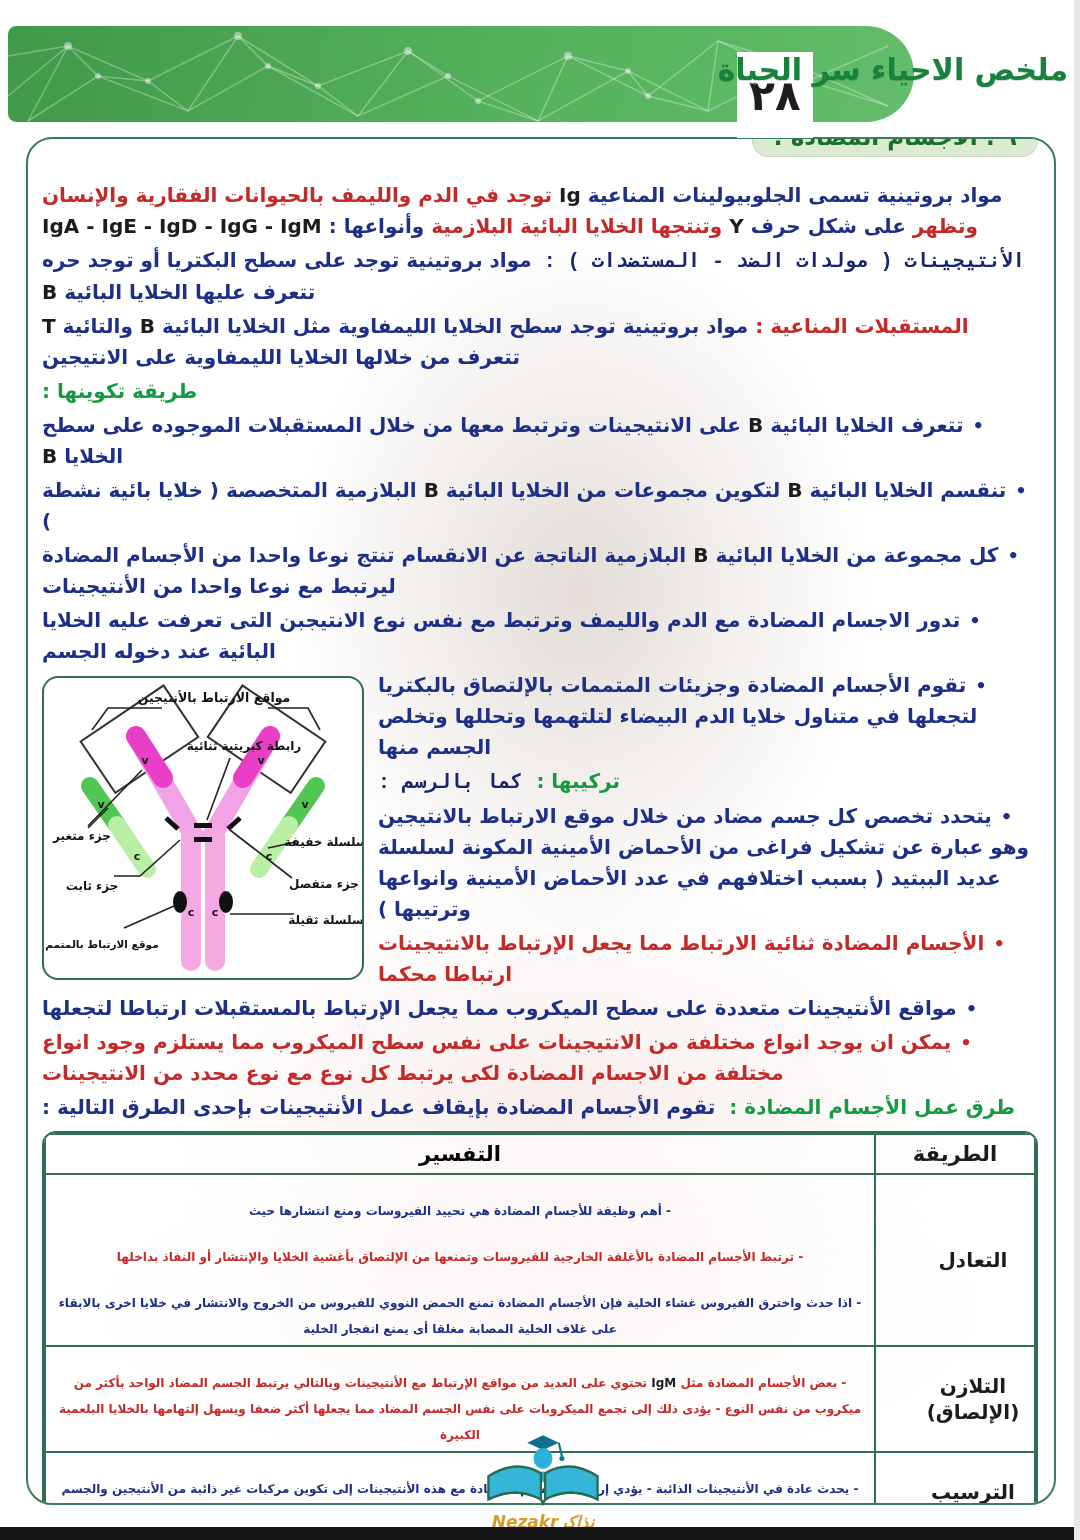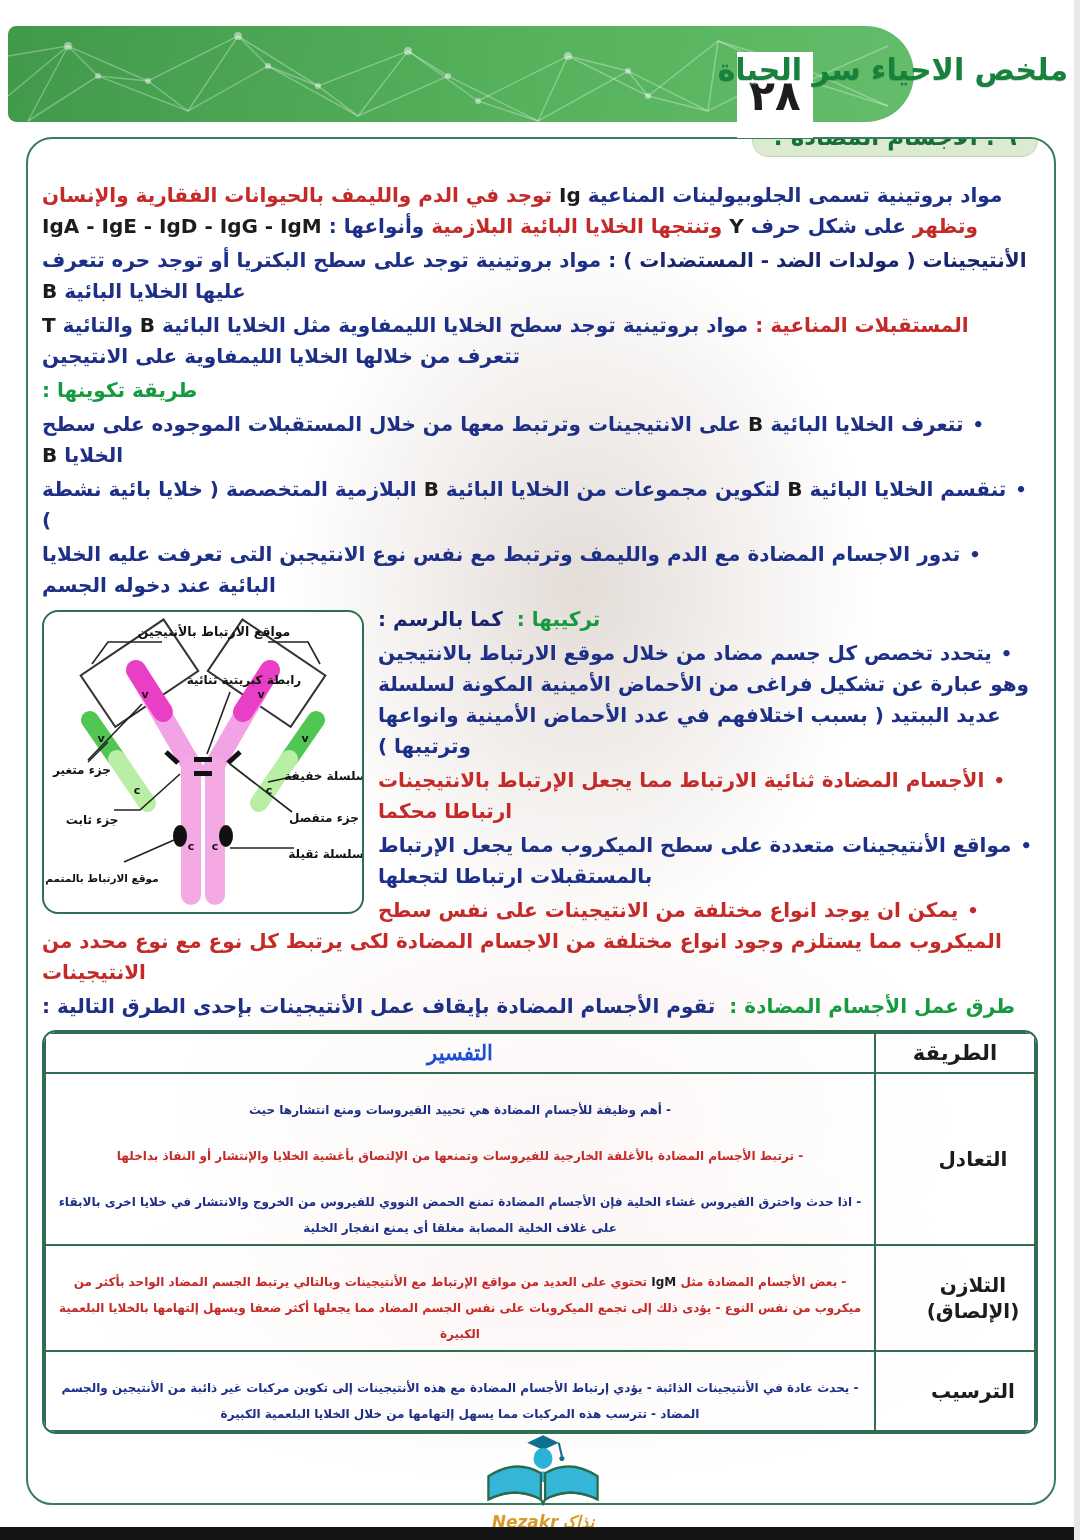--- a/index.html
+++ b/index.html
@@ -29,37 +29,37 @@
     text-shadow:0 1px 0 rgba(0,0,0,.15);}
   
   .content{position:absolute;left:26px;top:137px;width:1030px;height:1368px;z-index:1;
     border:2px solid #3a7d5c;border-radius:26px;box-sizing:border-box;
     padding:38px 16px 8px 14px;background:transparent;overflow:hidden;}
   .badge{position:absolute;top:-22px;right:16px;z-index:2;
     background:#dcead1;border:1px solid #c4d8b8;border-radius:16px;
     padding:6px 20px;color:#176f35;font-size:23px;}
   
   .para{margin:3px 0;font-size:20px;line-height:31px;text-align:left;color:#1d2f86;}
-  .c-blue{color:#1d2f86;} .c-navy{color:#18246e;} .c-red{color:#c32a28;}
+  .c-blue{color:#1d2f86;} .c-navy{color:#18246e;font-family:Liberation Mono, monospace;} .c-red{color:#c32a28;}
   .c-green{color:#169a3f;} .c-black{color:#1c1c1c;}
   .bullet{padding-right:4px;}
   .bdot{margin-left:9px;font-size:18px;}
   .heading-inline .sep{display:inline-block;width:14px;}
   
   figure.diagram{float:left;width:322px;height:304px;margin:6px 14px 4px 0;
     border:2px solid #2f6e50;border-radius:16px;background:#fff;position:relative;z-index:2;box-sizing:border-box;}
   figure.diagram svg{width:100%;height:100%;}
   figure.diagram text{font-family:"DejaVu Sans",sans-serif;font-weight:bold;fill:#111;}
   
   .tablewrap{clear:both;margin-top:8px;border:2px solid #2f6e50;border-radius:14px;
     overflow:hidden;background:rgba(255,255,255,.55);}
   table{width:100%;border-collapse:collapse;}
   th,td{border:2px solid #2f6e50;padding:3px 8px;}
   thead th{height:32px;font-size:21px;}
-  th.ecol{color:#1d4ed8;font-family:Liberation Serif, serif;}
+  th.ecol{color:#000000;}
   th.mcol{color:#1c1c1c;}
   .mcol{width:106px;text-align:center;margin-left:8px;}
   td.mcol{color:#1c1c1c;font-size:20px;line-height:26px;padding-left:44px;}
   td.exp{text-align:center;}
   .tline{font-size:12px;line-height:26px;margin-top:20px;}
   .clearb{clear:both;}
   
   .watermark{position:absolute;left:468px;top:1428px;width:150px;z-index:5;text-align:center;}
   .wm-text{font-size:17px;font-style:italic;color:#d79a2b;direction:ltr;margin-top:-4px;
     text-shadow:0 0 2px rgba(255,255,255,.8);}
@@ -107,20 +107,21 @@
     <div class="badge">٦ : الأجسام المضادة :</div>
 
     <p class="para"><span class="c-blue">مواد بروتينية تسمى الجلوبيولينات المناعية </span><span class="c-black">Ig</span><span class="c-red"> توجد في الدم والليمف بالحيوانات الفقارية والإنسان وتظهر </span><span class="c-blue">على شكل حرف </span><span class="c-black">Y</span><span class="c-red"> وتنتجها الخلايا البائية البلازمية </span><span class="c-blue">وأنواعها : </span><span class="c-black">IgA - IgE - IgD - IgG - IgM</span></p>
     <p class="para"><span class="c-navy">الأنتيجينات ( مولدات الضد - المستضدات ) : </span><span class="c-blue">مواد بروتينية توجد على سطح البكتريا أو توجد حره تتعرف عليها الخلايا البائية </span><span class="c-black">B</span></p>
     <p class="para"><span class="c-red">المستقبلات المناعية : </span><span class="c-blue">مواد بروتينية توجد سطح الخلايا الليمفاوية مثل الخلايا البائية </span><span class="c-black">B</span><span class="c-blue"> والتائية </span><span class="c-black">T</span><span class="c-blue"> تتعرف من خلالها الخلايا الليمفاوية على الانتيجين</span></p>
 
     <p class="para c-green">طريقة تكوينها :</p>
 
     <p class="para bullet"><span class="bdot c-blue">•</span><span><span class="c-blue">تتعرف الخلايا البائية </span><span class="c-black">B</span><span class="c-blue"> على الانتيجينات وترتبط معها من خلال المستقبلات الموجوده على سطح الخلايا </span><span class="c-black">B</span></span></p>
     <p class="para bullet"><span class="bdot c-blue">•</span><span><span class="c-blue">تنقسم الخلايا البائية </span><span class="c-black">B</span><span class="c-blue"> لتكوين مجموعات من الخلايا البائية </span><span class="c-black">B</span><span class="c-blue"> البلازمية المتخصصة ( خلايا بائية نشطة )</span></span></p>
+    <p class="para bullet"><span class="bdot c-blue">•</span><span><span class="c-blue">كل مجموعة من الخلايا البائية </span><span class="c-black">B</span><span class="c-blue"> البلازمية الناتجة عن الانقسام تنتج نوعا واحدا من الأجسام المضادة ليرتبط مع نوعا واحدا من الأنتيجينات</span></span></p>
     <p class="para bullet"><span class="bdot c-blue">•</span><span><span class="c-blue">تدور الاجسام المضادة مع الدم والليمف وترتبط مع نفس نوع الانتيجبن التى تعرفت عليه الخلايا البائية عند دخوله الجسم</span></span></p>
 
     <figure class="diagram">
       <svg viewBox="0 0 318 300">
 
         <g transform="rotate(-34 96 62)">
           <rect x="46" y="30" width="100" height="62" fill="#ffffff" stroke="#333" stroke-width="2"></rect>
         </g>
         <g transform="rotate(34 222 62)">
           <rect x="172" y="30" width="100" height="62" fill="#ffffff" stroke="#333" stroke-width="2"></rect>
@@ -171,20 +172,21 @@
         <text x="200" y="72" font-size="12" text-anchor="middle">رابطة كبريتية ثنائية</text>
         <text x="38" y="162" font-size="12" text-anchor="middle">جزء متغير</text>
         <text x="48" y="212" font-size="12" text-anchor="middle">جزء ثابت</text>
         <text x="58" y="270" font-size="10.5" text-anchor="middle">موقع الارتباط بالمتمم</text>
         <text x="282" y="168" font-size="12" text-anchor="middle">سلسلة خفيفة</text>
         <text x="280" y="210" font-size="12" text-anchor="middle">جزء متفصل</text>
         <text x="282" y="246" font-size="12" text-anchor="middle">سلسلة ثقيلة</text>
       </svg>
     </figure>
 
+    <p class="para bullet"><span class="bdot c-blue">•</span><span><span class="c-blue">تقوم الأجسام المضادة وجزيئات المتممات بالإلتصاق بالبكتريا لتجعلها في متناول خلايا الدم البيضاء لتلتهمها وتحللها وتخلص الجسم منها</span></span></p>
 
     <p class="para heading-inline"><span class="c-green">تركيبها :</span><span class="sep"></span><span class="c-navy">كما بالرسم :</span></p>
 
     <p class="para bullet"><span class="bdot c-blue">•</span><span><span class="c-blue">يتحدد تخصص كل جسم مضاد من خلال موقع الارتباط بالانتيجين وهو عبارة عن تشكيل فراغى من الأحماض الأمينية المكونة لسلسلة عديد الببتيد ( بسبب اختلافهم في عدد الأحماض الأمينية وانواعها وترتيبها )</span></span></p>
     <p class="para bullet"><span class="bdot c-red">•</span><span><span class="c-red">الأجسام المضادة ثنائية الارتباط مما يجعل الإرتباط بالانتيجينات ارتباطا محكما</span></span></p>
     <p class="para bullet"><span class="bdot c-blue">•</span><span><span class="c-blue">مواقع الأنتيجينات متعددة على سطح الميكروب مما يجعل الإرتباط بالمستقبلات ارتباطا لتجعلها</span></span></p>
     <p class="para bullet"><span class="bdot c-red">•</span><span><span class="c-red">يمكن ان يوجد انواع مختلفة من الانتيجينات على نفس سطح الميكروب مما يستلزم وجود انواع مختلفة من الاجسام المضادة لكى يرتبط كل نوع مع نوع محدد من الانتيجينات</span></span></p>
 
     <p class="para heading-inline clearb"><span class="c-green">طرق عمل الأجسام المضادة :</span><span class="sep"></span><span class="c-blue">تقوم الأجسام المضادة بإيقاف عمل الأنتيجينات بإحدى الطرق التالية :</span></p>
 

